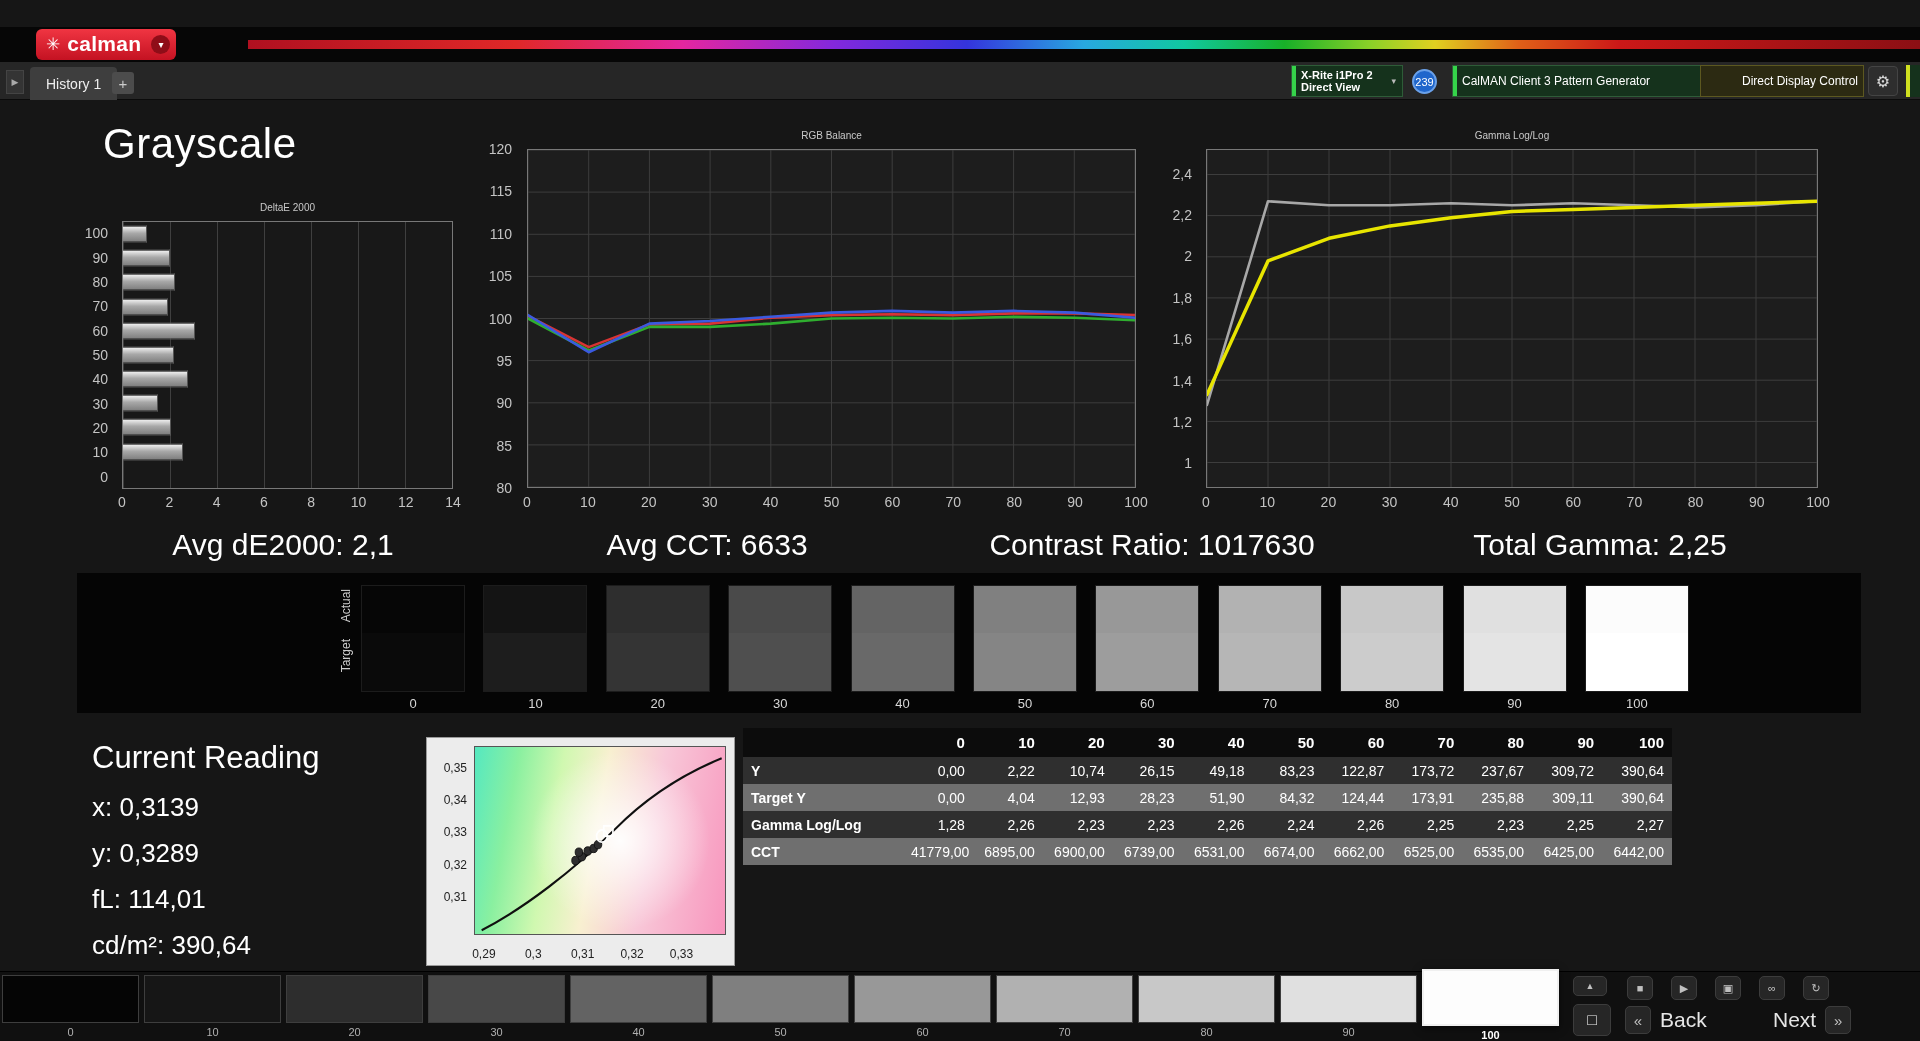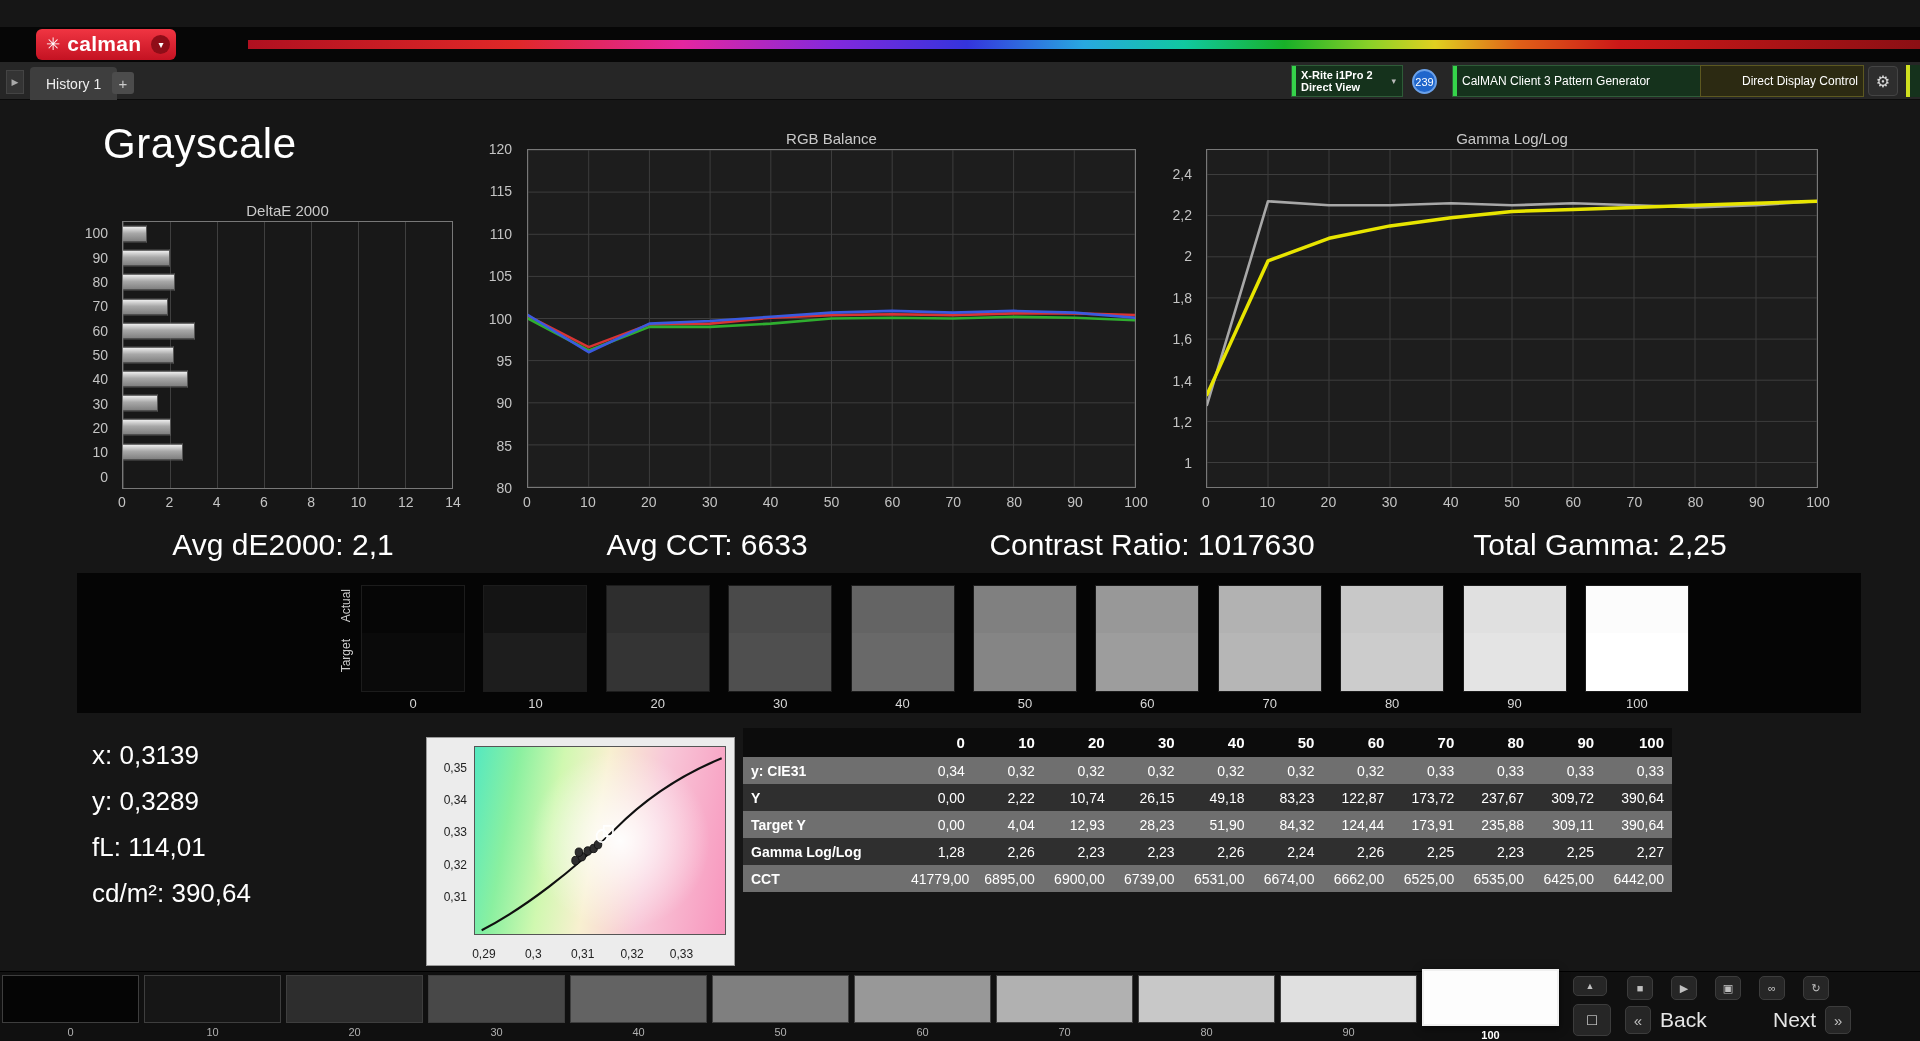--- a/index.html
+++ b/index.html
@@ -36,21 +36,21 @@
   .w-text1{padding:0 5px;white-space:nowrap;}
   .w-caret{margin-left:auto;padding:0 6px;color:#bbb;font-size:9px;}
   .badge{position:absolute;left:1412px;top:7px;width:25px;height:25px;border-radius:50%;background:#1f66cc;border:2px solid #6aa0e8;color:#fff;font-size:11px;display:flex;align-items:center;justify-content:center;}
   .gear-btn{position:absolute;left:1868px;top:4px;width:30px;height:30px;background:#2e2e2e;border:1px solid #444;border-radius:4px;color:#d8d8d8;font-size:16px;display:flex;align-items:center;justify-content:center;}
   .edge-widget{position:absolute;left:1906px;top:3px;width:14px;height:32px;background:#15321c;border-left:4px solid #d0e020;}
 
   
   .page-title{position:absolute;left:103px;top:120px;font-size:42px;font-weight:400;color:#fff;letter-spacing:.5px;}
 
   
-  .chart-title{position:absolute;text-align:center;font-size:15px;color:#c9c9c9;}
+  .chart-title{position:absolute;text-align:center;font-size:10px;color:#c9c9c9;}
   .t-de{left:122px;width:331px;top:202px;}
   .t-rgb{left:527px;width:609px;top:130px;}
   .t-gamma{left:1206px;width:612px;top:130px;}
   .plot{position:absolute;border:1px solid #787878;}
   .de-plot{left:122px;top:221px;width:331px;height:268px;background-color:#181818;background-image:linear-gradient(to right,#3f3f3f 1px,transparent 1px);background-size:calc(100%/7) 100%;display:flex;flex-direction:column;}
   .de-row{position:relative;width:100%;}
   .de-bar{position:absolute;left:0;top:50%;transform:translateY(-50%);height:17px;background:linear-gradient(180deg,#f2f2f2,#a8a8a8 45%,#7e7e7e);border:1px solid #555;border-left:none;}
   .de-yl{position:absolute;left:58px;top:221px;width:58px;height:268px;display:flex;flex-direction:column;}
   .de-ylab{display:flex;align-items:center;justify-content:flex-end;padding-right:8px;font-size:14px;color:#c4c4c4;}
   .line-plot{background:#1d1d1d;}
@@ -419,20 +419,21 @@
             <div class="swatch">
               <div class="swatch-half a" style="background: rgb(252, 252, 252);"></div>
               <div class="swatch-half t" style="background: rgb(255, 255, 255);"></div>
             </div>
             <div class="swatch-label">100</div>
           </div>
         </div>
     </div>
 
     <div class="reading">
+      <div class="reading-title">Current Reading</div>
       <div class="reading-line">x: 0,3139</div>
       <div class="reading-line">y: 0,3289</div>
       <div class="reading-line">fL: 114,01</div>
       <div class="reading-line">cd/m²: 390,64</div>
     </div>
 
     <div class="cie-box">
       <div class="cie-yl">
           <div class="cie-lab-y" style="top: 11.8644%;">0,35</div>
           <div class="cie-lab-y" style="top: 28.8136%;">0,34</div>
@@ -470,34 +471,20 @@
             <th>10</th>
             <th>20</th>
             <th>30</th>
             <th>40</th>
             <th>50</th>
             <th>60</th>
             <th>70</th>
             <th>80</th>
             <th>90</th>
             <th>100</th>
-          </tr>
-          <tr class="lt">
-            <td class="rlab">y: CIE31</td>
-            <td>0,34</td>
-            <td>0,32</td>
-            <td>0,32</td>
-            <td>0,32</td>
-            <td>0,32</td>
-            <td>0,32</td>
-            <td>0,32</td>
-            <td>0,33</td>
-            <td>0,33</td>
-            <td>0,33</td>
-            <td>0,33</td>
           </tr>
           <tr class="dk">
             <td class="rlab">Y</td>
             <td>0,00</td>
             <td>2,22</td>
             <td>10,74</td>
             <td>26,15</td>
             <td>49,18</td>
             <td>83,23</td>
             <td>122,87</td>

